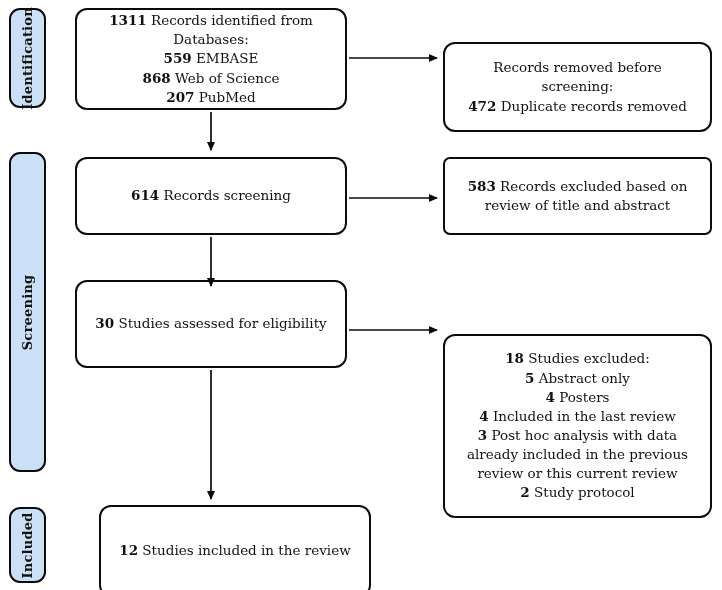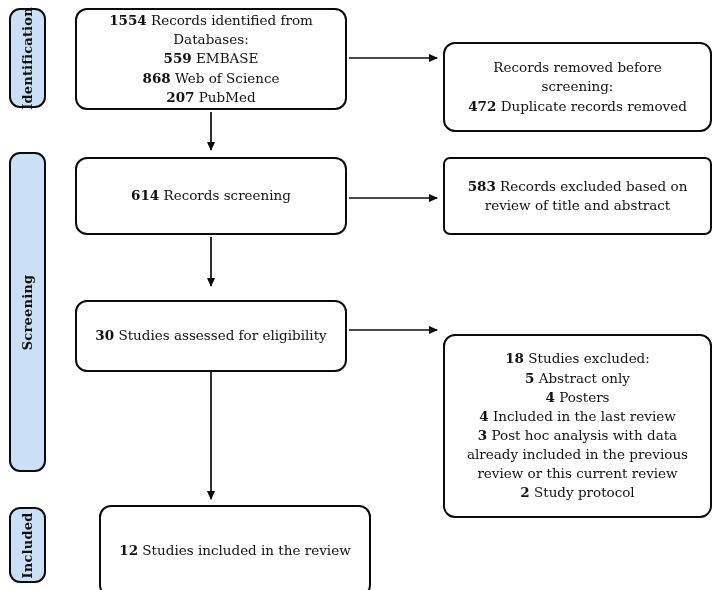--- a/index.html
+++ b/index.html
@@ -48,21 +48,21 @@
     text-align: center;
     padding: 6px 16px;
     font-size: 13.5px;
     line-height: 1.42;
   }
   .flow-box .line b { font-weight: bold; }
   .left-col { left: 75px; width: 272px; }
   .right-col { left: 443px; width: 269px; }
   #box-identified      { top: 8px;   height: 102px; }
   #box-screening       { top: 157px; height: 78px; }
-  #box-eligibility     { top: 300px; height: 72px; }
+  #box-eligibility     { top: 280px; height: 88px; }
   #box-included        { top: 505px; height: 92px; margin-left: 24px; }
   #box-removed         { top: 10px;  height: 90px; margin-top: 32px; }
   #box-excluded-title  { top: 157px; height: 78px; border-radius: 7px; }
   #box-studies-excluded{ top: 288px; height: 184px; margin-top: 46px; }
   #bar-identification  { top: 8px;   height: 100px; }
   #bar-screening       { top: 152px; height: 320px; }
   #bar-included        { top: 507px; height: 76px; }
   svg.arrows {
     position: absolute;
     left: 0; top: 0;
@@ -79,21 +79,21 @@
     <span class="vlabel">Identification</span>
   </div>
   <div class="stage-bar" id="bar-screening">
     <span class="vlabel">Screening</span>
   </div>
   <div class="stage-bar" id="bar-included">
     <span class="vlabel">Included</span>
   </div>
 
   <div class="flow-box left-col" id="box-identified">
-      <div class="line"><b>1554</b> Records identified from Databases:</div>
+      <div class="line"><b>1311</b> Records identified from Databases:</div>
       <div class="line"><b>559</b> EMBASE</div>
       <div class="line"><b>868</b> Web of Science</div>
       <div class="line"><b>207</b> PubMed</div>
     </div>
   <div class="flow-box left-col" id="box-screening">
       <div class="line"><b>614</b> Records screening</div>
     </div>
   <div class="flow-box left-col" id="box-eligibility">
       <div class="line"><b>30</b> Studies assessed for eligibility</div>
     </div>

